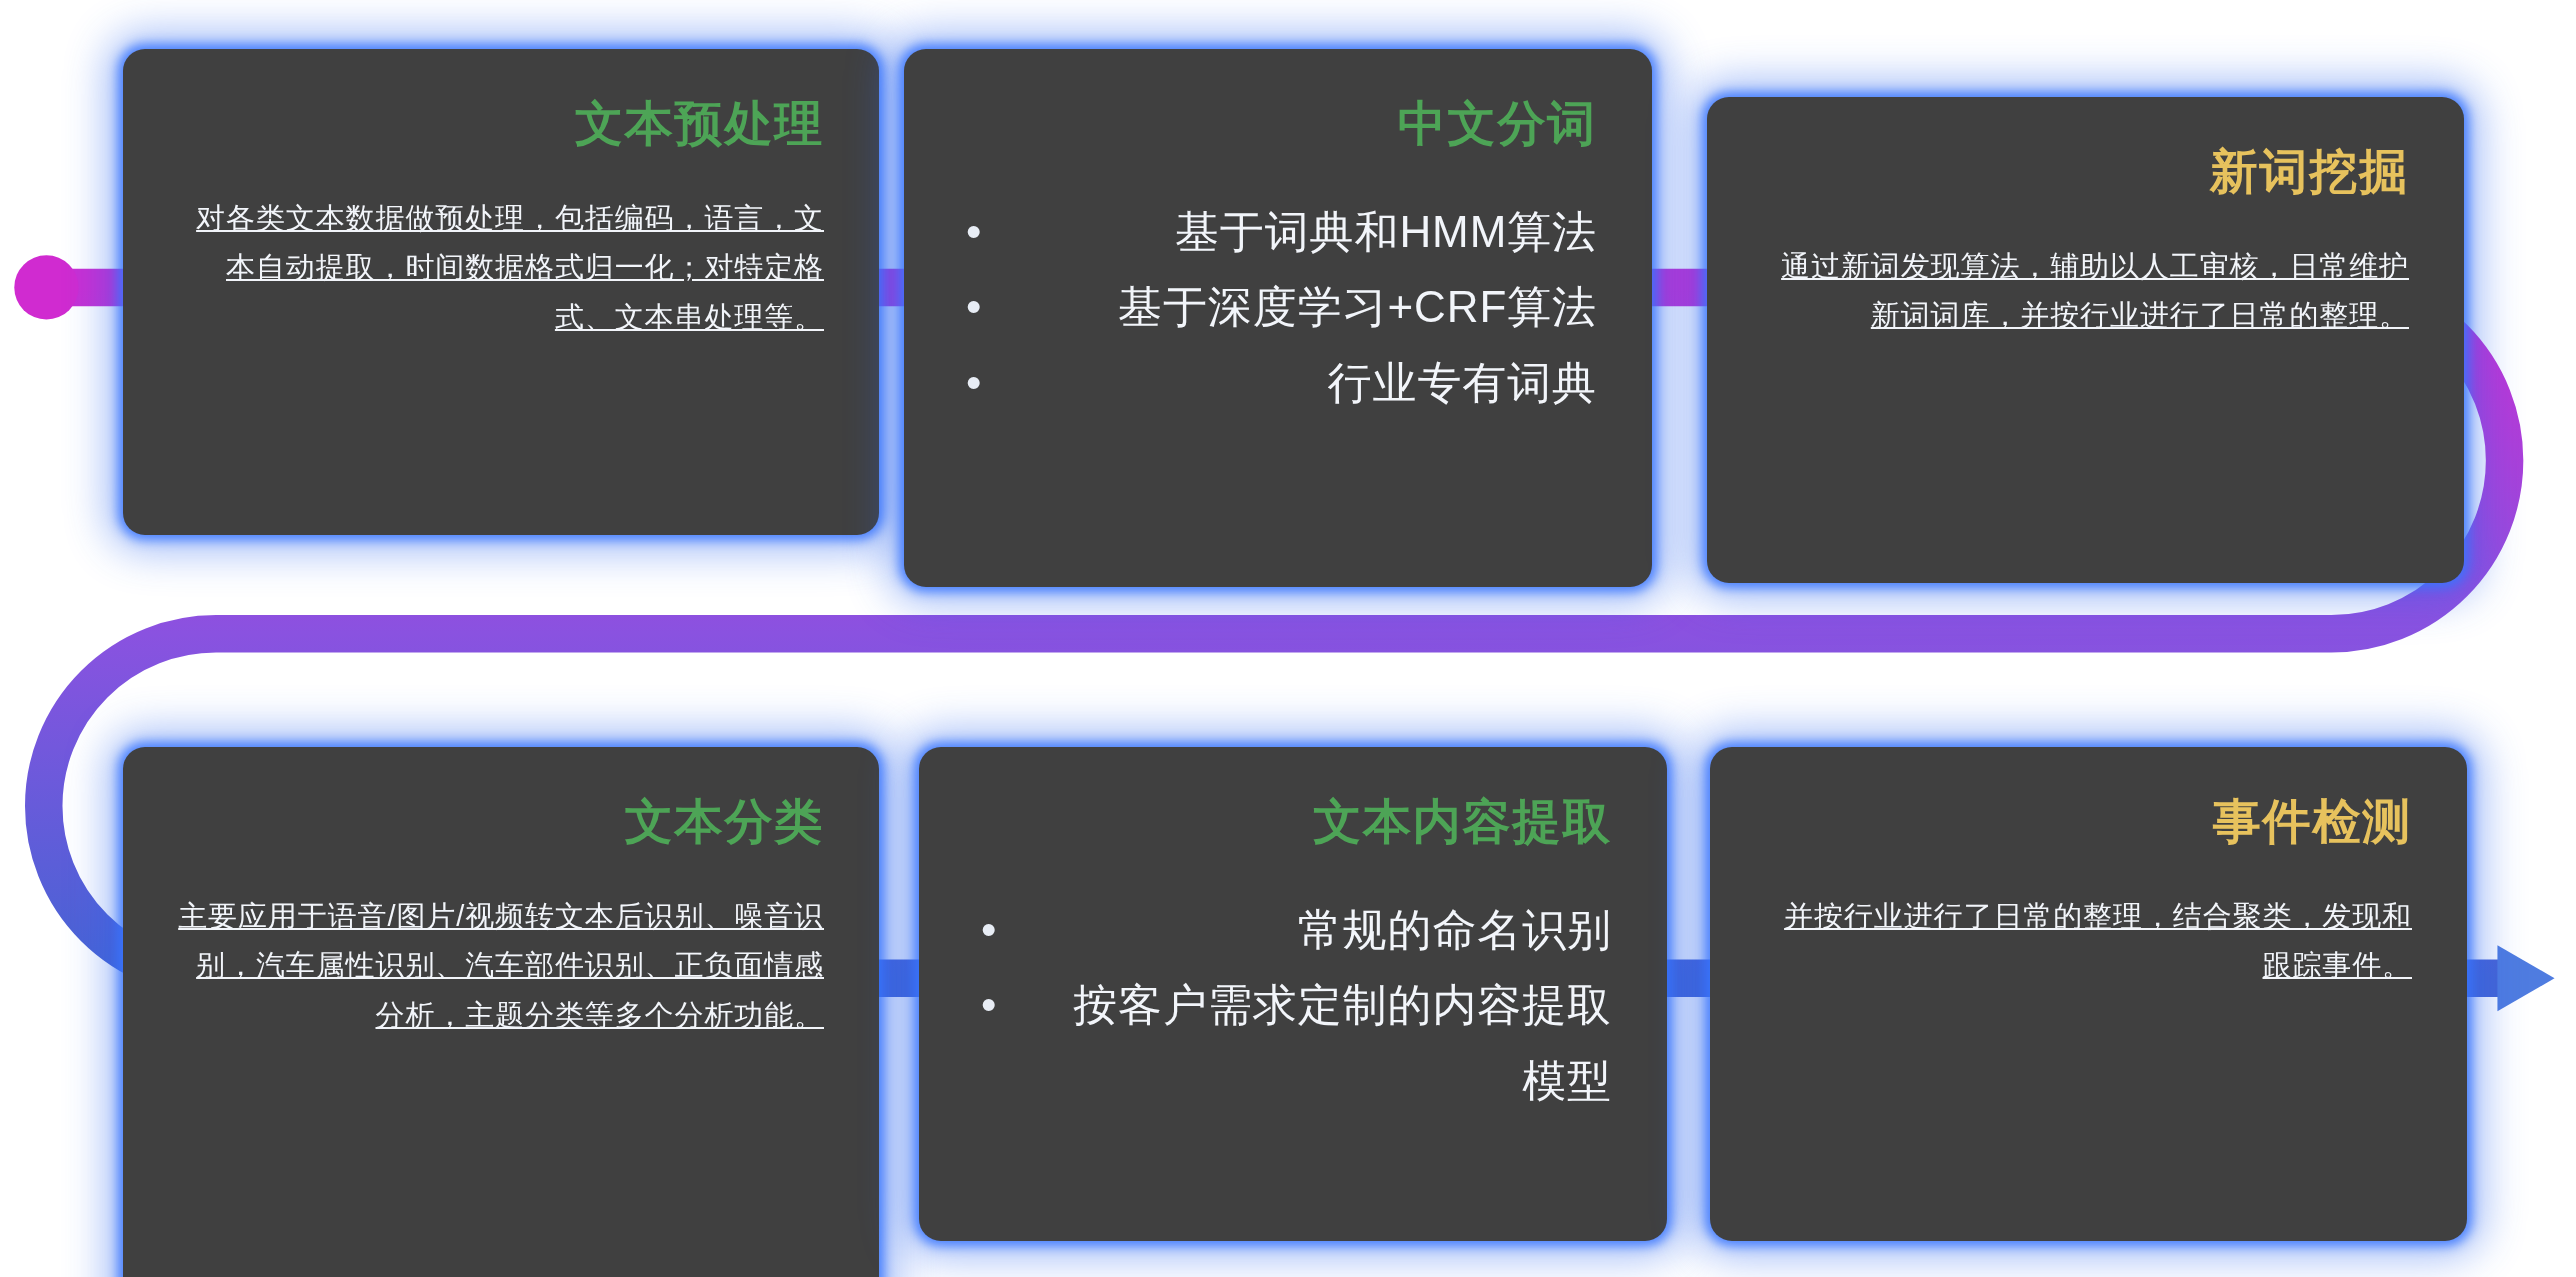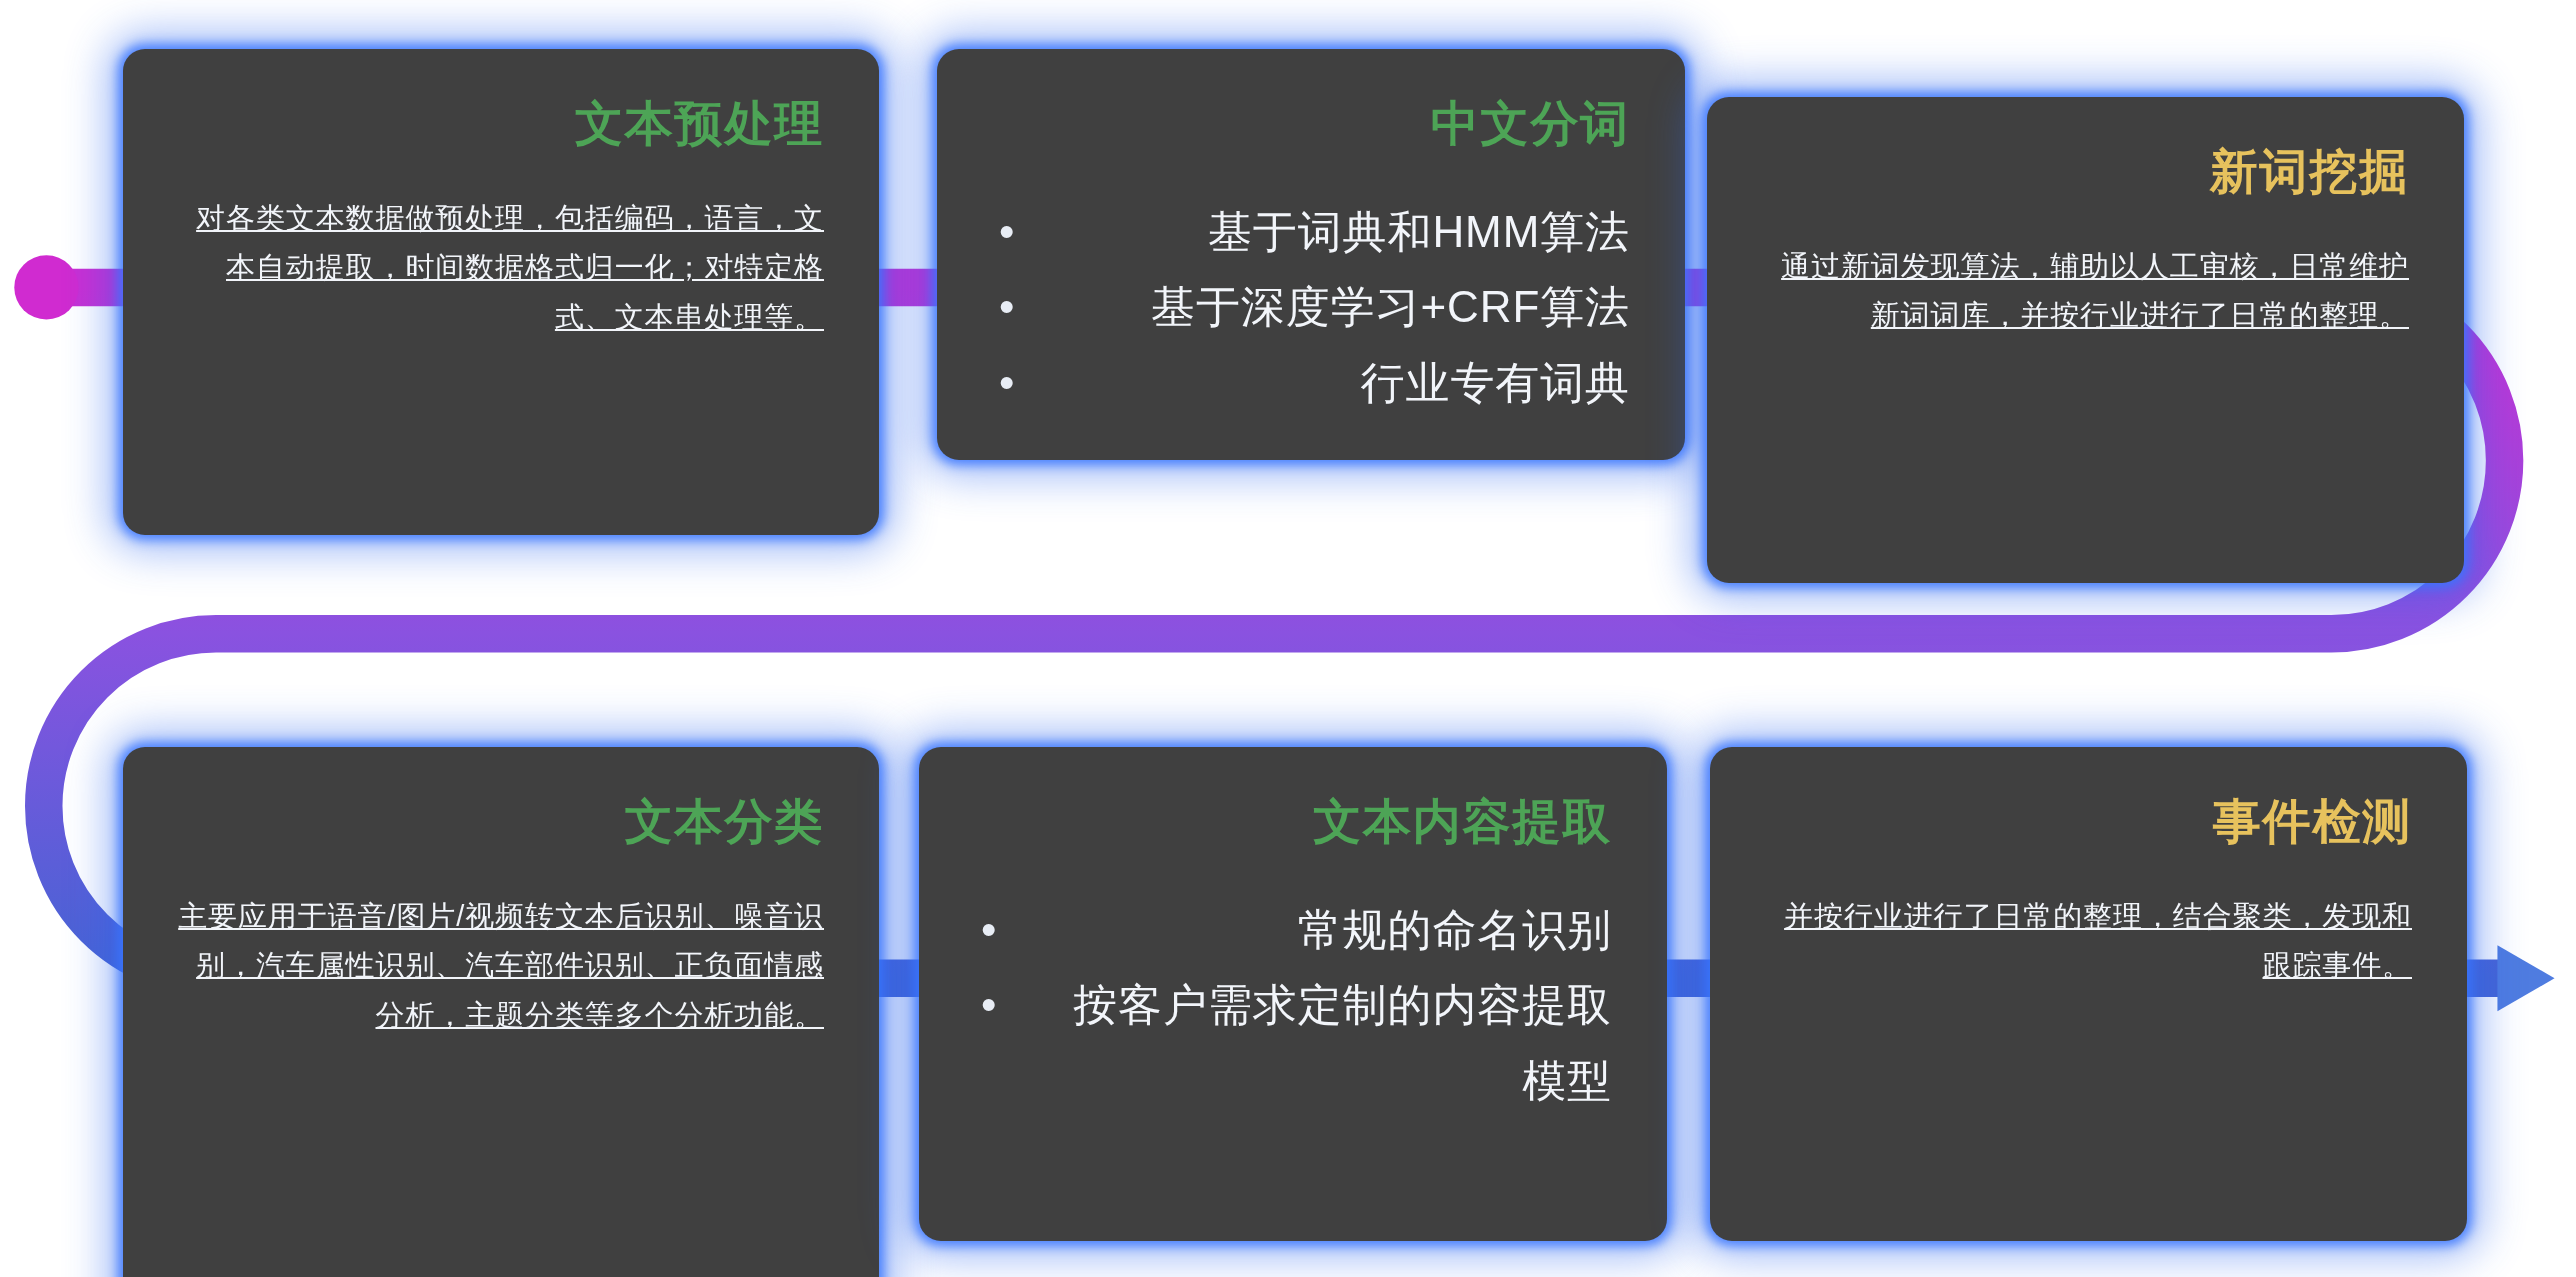--- a/index.html
+++ b/index.html
@@ -26,21 +26,21 @@
   ul.card-bullets{
     list-style:none;margin:0;padding:0;color:#f2f5fa;
     font-size:44px;line-height:1.72;letter-spacing:0.9px;
   }
   ul.card-bullets li{position:relative;padding-left:55px;}
   ul.card-bullets li::before{
     content:"\2022";position:absolute;left:7.1px;color:#e8edf5;
   }
   
   .c0{left:123px;top:49px;width:756px;height:486px;}
-  .c1{left:937px;top:49px;width:748px;height:411px;}
+  .c1{left:904px;top:49px;width:748px;height:538px;}
   .c2{left:1707px;top:49px;width:757px;height:486px;margin-top:48px;}
   .c3{left:123px;top:747px;width:756px;height:634px;}
   .c4{left:919px;top:747px;width:748px;height:494px;}
   .c5{left:1710px;top:747px;width:757px;height:494px;}
 </style>
 </head>
 <body>
 
 <div class="stage">
 

